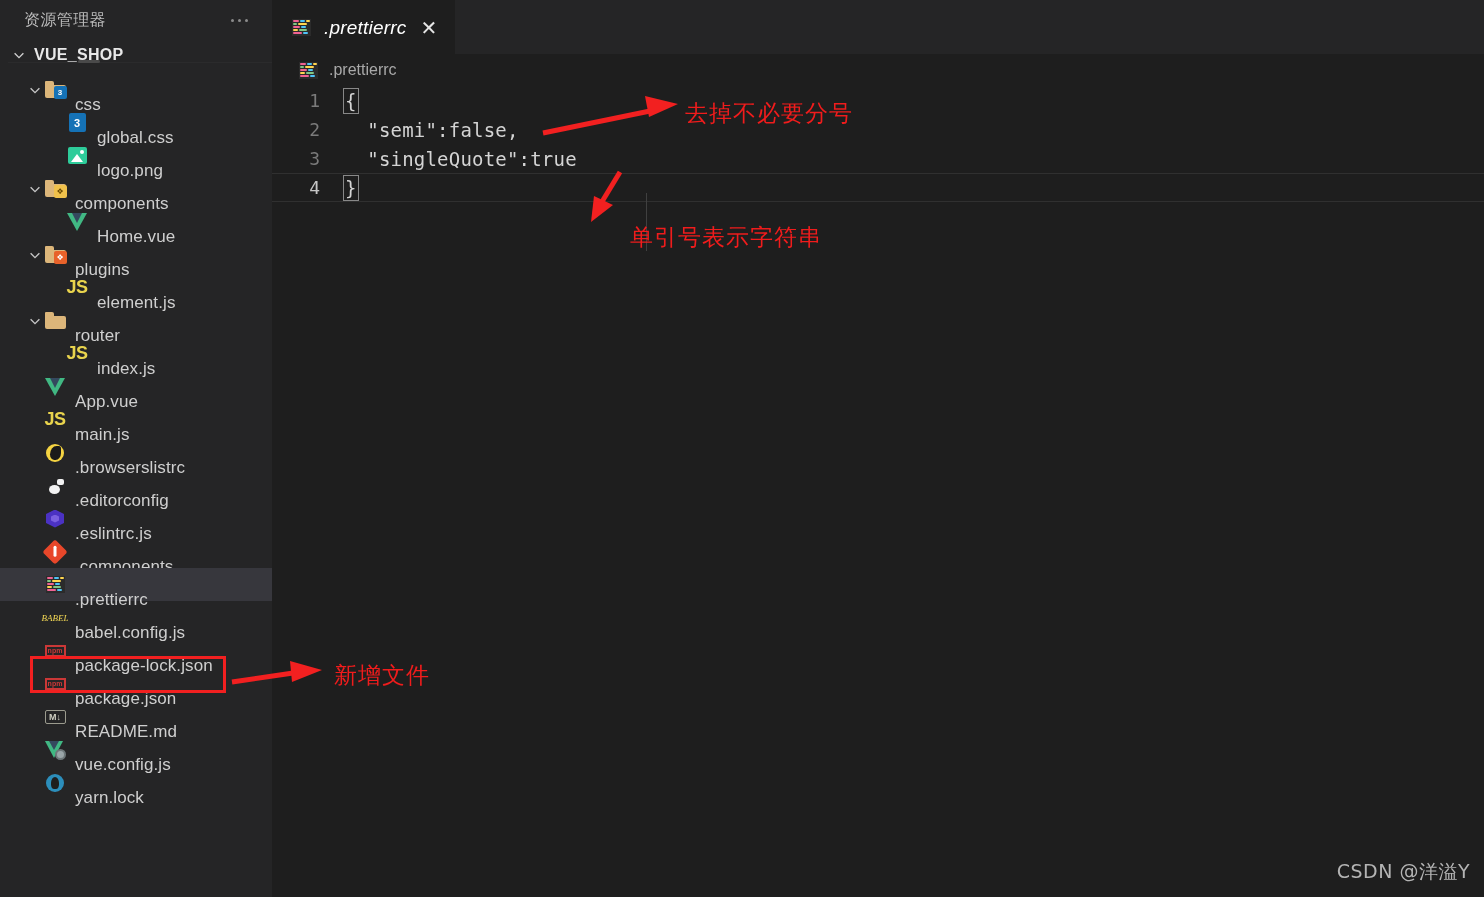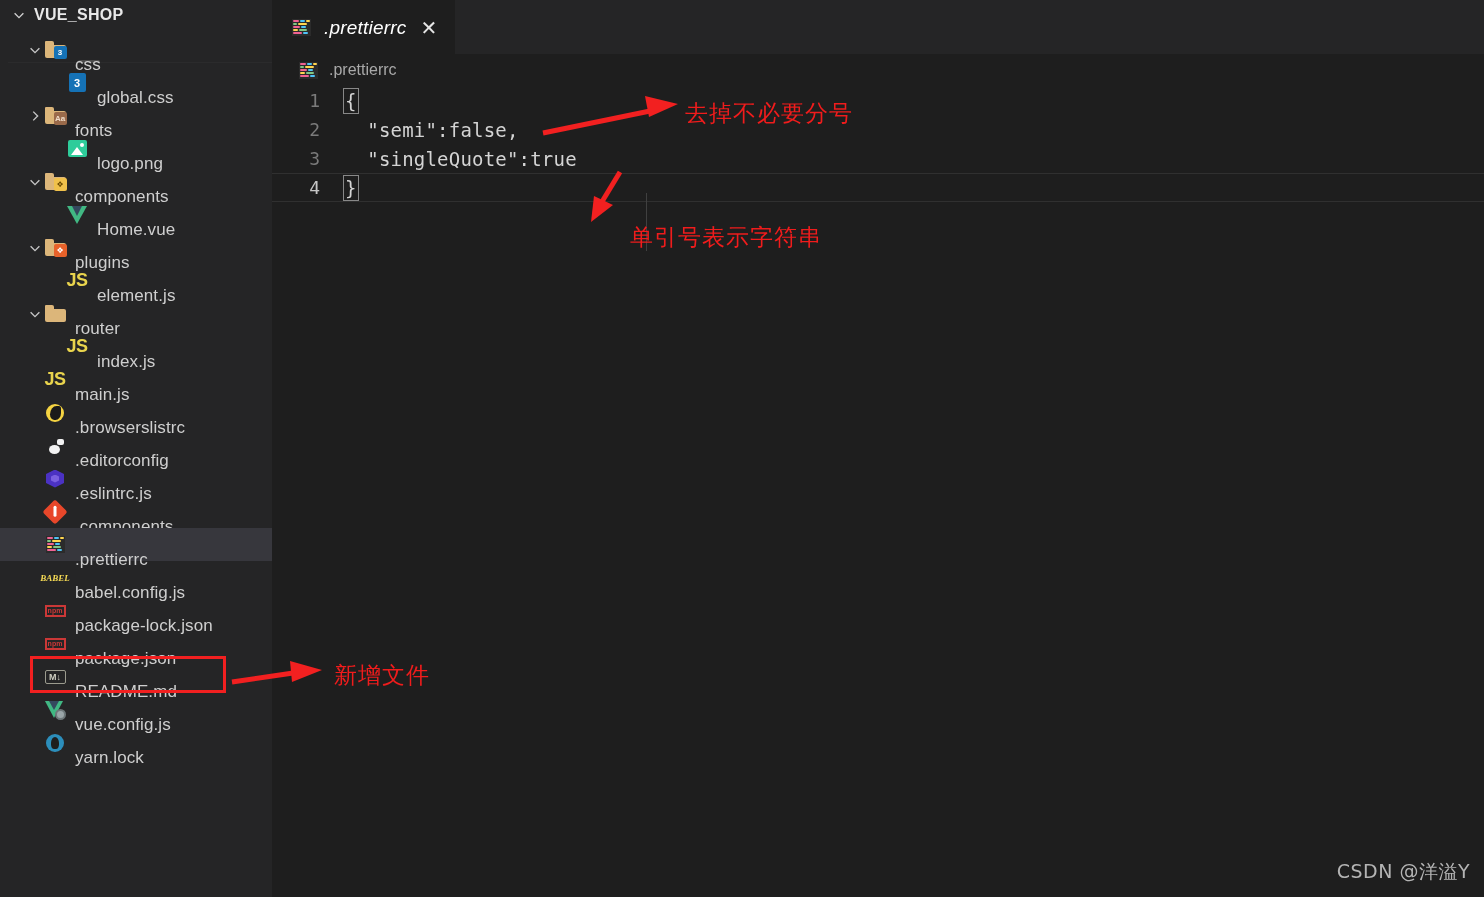--- a/index.html
+++ b/index.html
@@ -226,21 +226,21 @@
     transform: rotate(-45deg);
   }
   .ic-prettier {
     width: 19px; height: 17px; position: relative; overflow: hidden;
     background: #2b2b2b;
   }
   .ic-prettier span {
     position: absolute; height: 2px; border-radius: 1px; display:block;
   }
   .ic-babel {
-    color: #f5da55; font-size: 9px; font-style: italic; font-weight: bold;
+    color: #f5da55; font-size: 9px; font-style: italic; font-weight: normal;
     font-family: "Liberation Serif", serif;
   }
   .ic-npm {
     width: 21px; height: 12px;
     border: 2px solid #cb3837;
     display:flex; align-items:center; justify-content:center;
     color:#cb3837; font-size:7px; font-weight:bold; letter-spacing:0px;
     font-family:"Liberation Sans", sans-serif;
   }
   .ic-md {
@@ -393,20 +393,28 @@
     font-family: "DejaVu Sans", "Liberation Sans", sans-serif;
     letter-spacing: 0.5px;
   }
 </style>
 </head>
 <body>
 
 <div id="app">
 
   <div class="sidebar">
+    <div class="sidebar-header">
+      <span class="sidebar-title">资源管理器</span>
+      <span class="more-icon">
+          <i></i>
+          <i></i>
+          <i></i>
+        </span>
+    </div>
 
     <div class="root-row">
       <span class="chev">
         <svg width="14" height="14" viewBox="0 0 16 16">
             <path d="M3 6 L8 11 L13 6" fill="none" stroke="#d0d0d0" stroke-width="1.6"></path>
           </svg>
       </span>
       <span class="root-label">VUE_SHOP</span>
     </div>
     <div class="tree-topline"></div>
@@ -435,36 +443,20 @@
             <svg width="14" height="14" viewBox="0 0 16 16">
               <path d="M6 3 L11 8 L6 13" fill="none" stroke="#c5c5c5" stroke-width="1.6"></path>
             </svg>
           </span>
           <span class="ficon">
             <span class="ic-cssfile">3</span>
           </span>
           <span class="row-label">global.css</span>
         </div>
         <div class="row">
-          <span style="display: inline-block; flex: 0 0 auto; width: 26px;"></span>
-          <span class="chev">
-            <svg width="14" height="14" viewBox="0 0 16 16">
-              <path d="M6 3 L11 8 L6 13" fill="none" stroke="#c5c5c5" stroke-width="1.6"></path>
-            </svg>
-          </span>
-          <span class="ficon">
-            <span class="ic-folder folder-tan">
-              <span class="ftab"></span>
-              <span class="fbody"></span>
-              <span class="badge badge-fonts">Aa</span>
-            </span>
-          </span>
-          <span class="row-label">fonts</span>
-        </div>
-        <div class="row">
           <span style="display: inline-block; flex: 0 0 auto; width: 48px;"></span>
           <span class="chev hidden">
             <svg width="14" height="14" viewBox="0 0 16 16">
               <path d="M6 3 L11 8 L6 13" fill="none" stroke="#c5c5c5" stroke-width="1.6"></path>
             </svg>
           </span>
           <span class="ficon">
             <span class="ic-img"></span>
           </span>
           <span class="row-label">logo.png</span>
@@ -544,20 +536,32 @@
           <span style="display: inline-block; flex: 0 0 auto; width: 48px;"></span>
           <span class="chev hidden">
             <svg width="14" height="14" viewBox="0 0 16 16">
               <path d="M6 3 L11 8 L6 13" fill="none" stroke="#c5c5c5" stroke-width="1.6"></path>
             </svg>
           </span>
           <span class="ficon">
             <span class="ic-js">JS</span>
           </span>
           <span class="row-label">index.js</span>
+        </div>
+        <div class="row">
+          <span style="display: inline-block; flex: 0 0 auto; width: 26px;"></span>
+          <span class="chev hidden">
+            <svg width="14" height="14" viewBox="0 0 16 16">
+              <path d="M6 3 L11 8 L6 13" fill="none" stroke="#c5c5c5" stroke-width="1.6"></path>
+            </svg>
+          </span>
+          <span class="ficon">
+            <span class="ic-vue"></span>
+          </span>
+          <span class="row-label">App.vue</span>
         </div>
         <div class="row">
           <span style="display: inline-block; flex: 0 0 auto; width: 26px;"></span>
           <span class="chev hidden">
             <svg width="14" height="14" viewBox="0 0 16 16">
               <path d="M6 3 L11 8 L6 13" fill="none" stroke="#c5c5c5" stroke-width="1.6"></path>
             </svg>
           </span>
           <span class="ficon">
             <span class="ic-js">JS</span>

